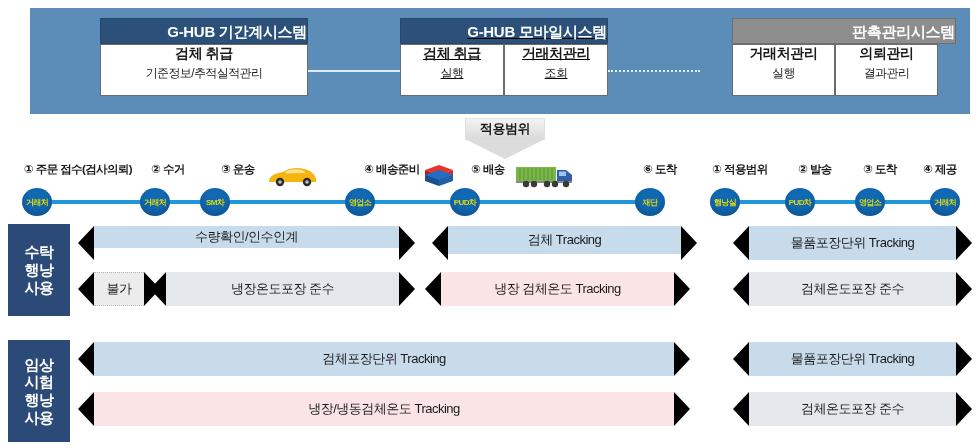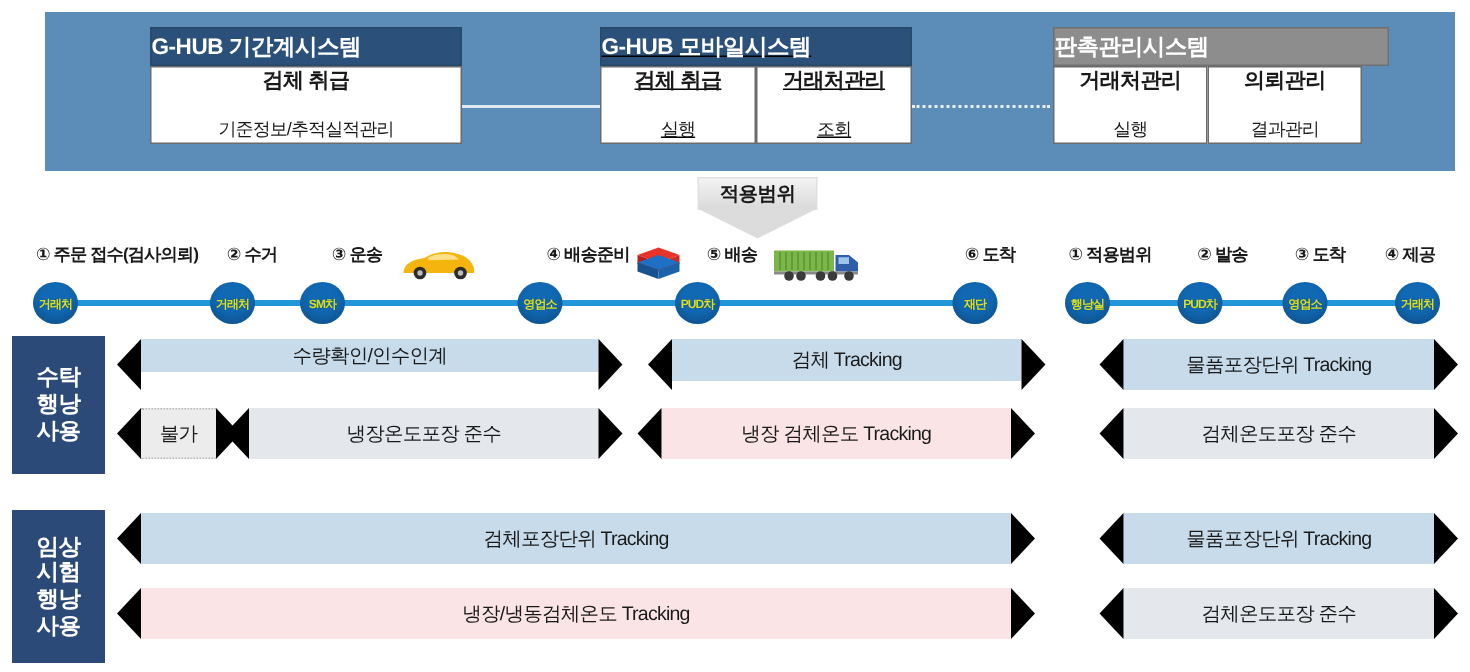--- a/index.html
+++ b/index.html
@@ -11,40 +11,40 @@
     -webkit-font-smoothing:antialiased;
   }
 
   
   #system-banner{
     position:absolute;left:30px;top:8px;width:940px;height:106px;
     background:#5b8db8;
   }
   .sys-box{position:absolute;top:10px;}
   .sys-title{
-    height:26px;line-height:26px;text-align:left;
+    height:26px;line-height:26px;text-align:right;
     color:#ffffff;font-size:15px;font-weight:bold;letter-spacing:-0.3px;
     border:1px solid #28486b;box-sizing:border-box;
   }
   .sys-title.navy{background:#2b5079;}
   .sys-title.grey{background:#8d8d8d;border-color:#6f6f6f;}
   .sys-cols{display:flex;}
   .sys-cell{
     background:#ffffff;border:1px solid #6b6b6b;box-sizing:border-box;
     height:52px;display:flex;flex-direction:column;align-items:center;
-    justify-content:space-between;gap:13px;
+    justify-content:flex-start;gap:2px;
   }
   .sys-cell .l1{font-size:14px;font-weight:bold;color:#1a1a1a;letter-spacing:-0.4px;}
   .sys-cell .l2{font-size:12px;color:#1a1a1a;letter-spacing:-0.6px;}
 
   #sys-box-1{left:70px;width:208px;}
   #sys-box-1 .sys-cell{width:208px;}
   #sys-box-2{left:370px;width:208px;text-decoration:underline;}
   #sys-box-2 .sys-cell{width:104px;}
-  #sys-box-3{left:672px;width:224px;}
+  #sys-box-3{left:702px;width:224px;}
   #sys-box-3 .sys-cell{width:103px;}
 
   .connector-solid{
     position:absolute;left:278px;top:62px;width:92px;height:2px;background:#dfe9f2;
   }
   .connector-dotted{
     position:absolute;left:578px;top:62px;width:92px;height:0;
     border-top:2px dotted #e8f0f7;
   }
 

